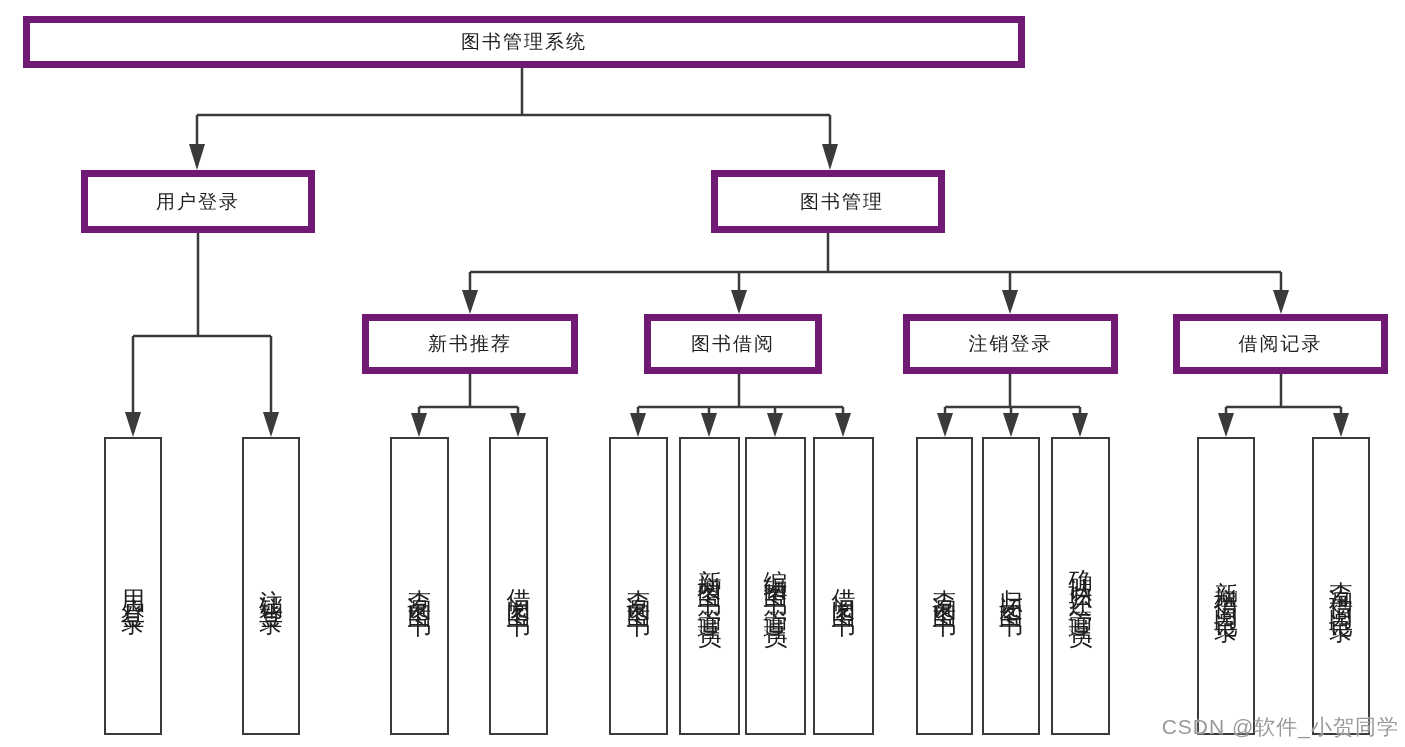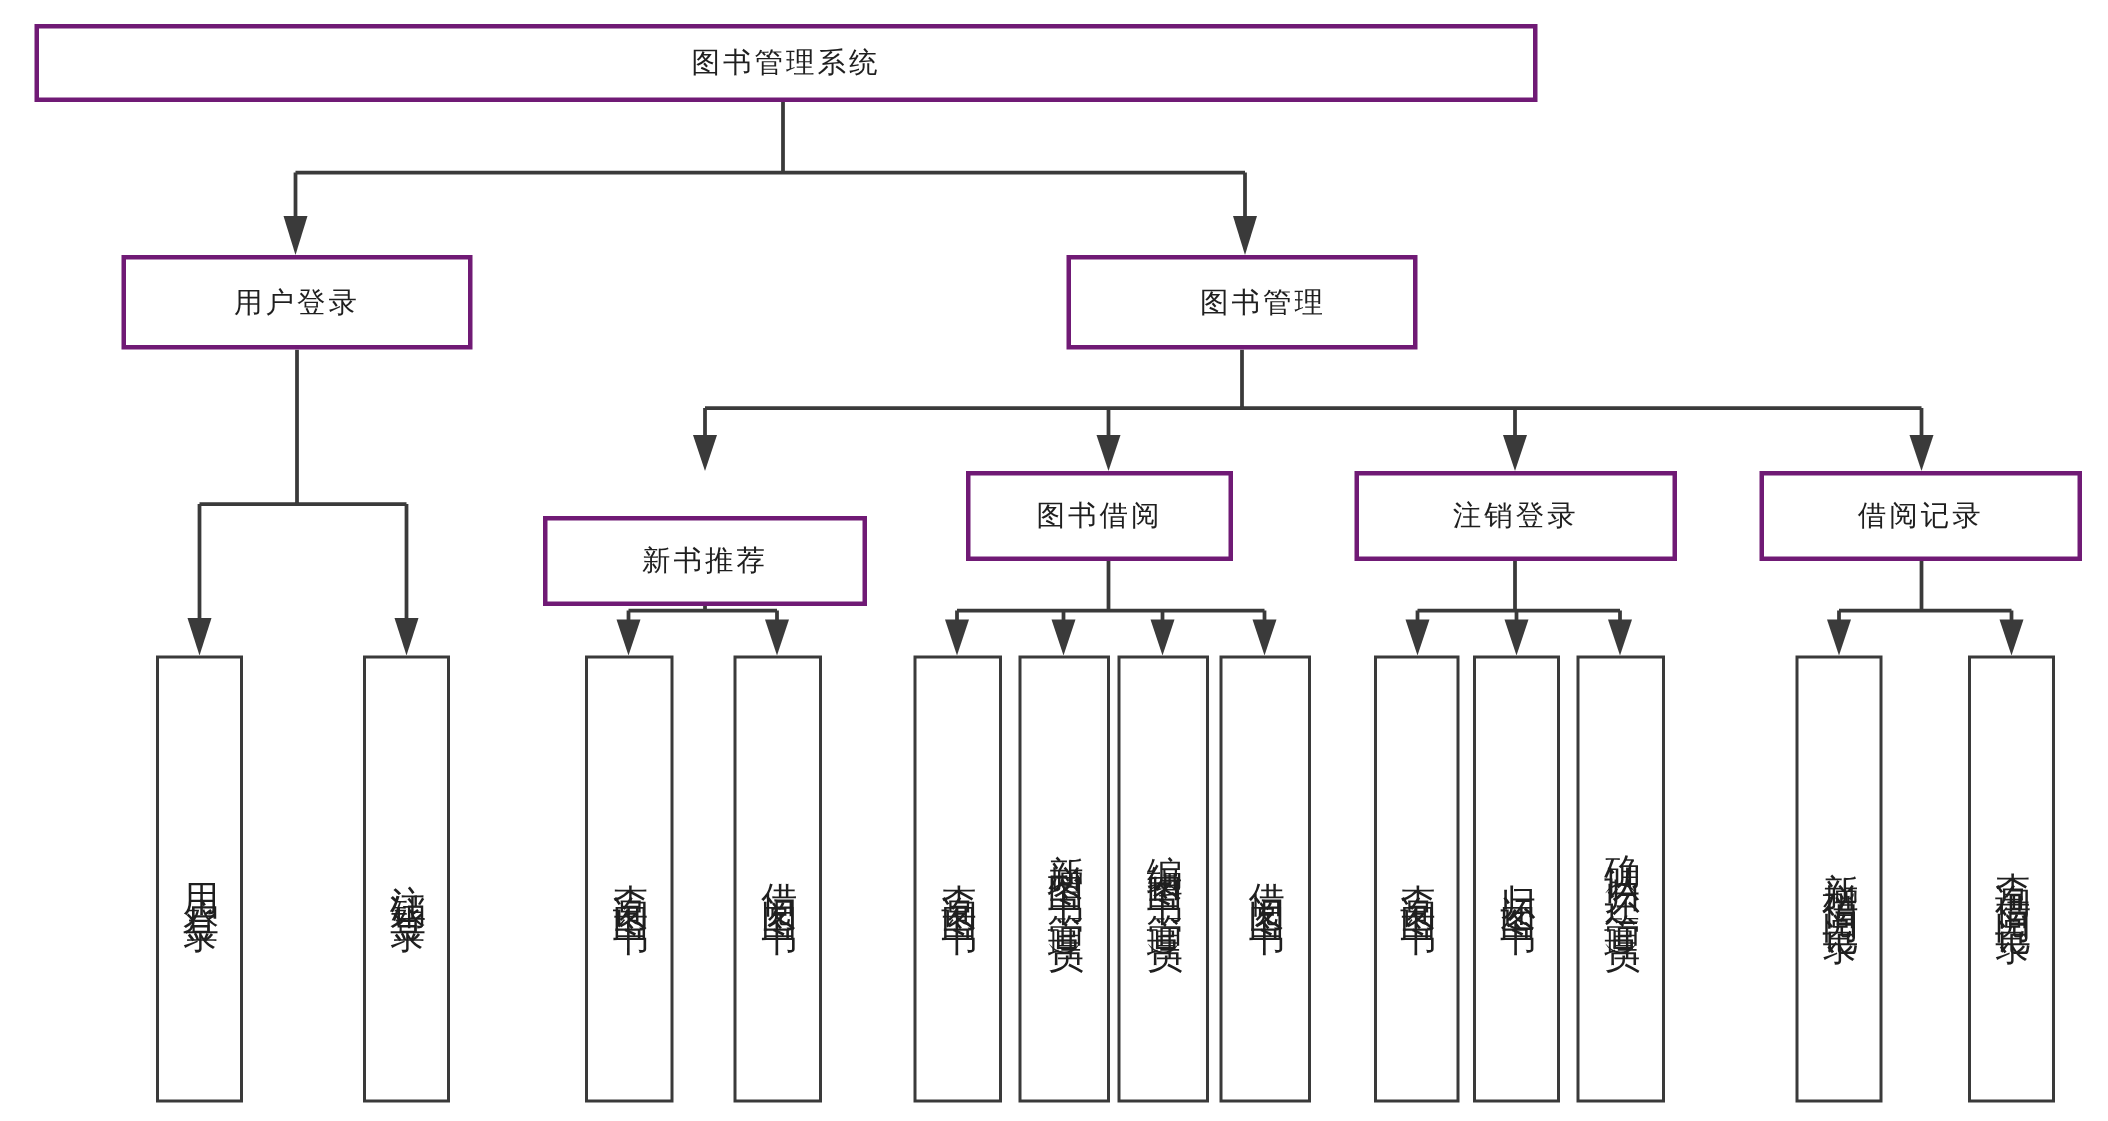--- a/index.html
+++ b/index.html
@@ -21,21 +21,21 @@
     left: 0;
     top: 0;
     width: 1405px;
     height: 747px;
     pointer-events: none;
   }
   .node {
     position: absolute;
     box-sizing: border-box;
     background: #ffffff;
-    border: 3px solid #701a75;
+    border: 7px solid #701a75;
     display: flex;
     align-items: center;
     justify-content: center;
     font-size: 19px;
     letter-spacing: 2px;
     white-space: nowrap;
   }
   .leaf {
     position: absolute;
     box-sizing: border-box;
@@ -54,21 +54,21 @@
     font-size: 24px;
     line-height: 1;
     letter-spacing: 8px;
     max-height: 288px;
     color: #1f1f1f;
   }
   
   .n-root  { left: 23px;   top: 16px;  width: 1002px; height: 52px; }
   .n-login { left: 81px;   top: 170px; width: 234px;  height: 63px; }
   .n-mgmt  { left: 711px;  top: 170px; width: 234px;  height: 63px; padding-left: 28px; }
-  .n-rec   { left: 362px;  top: 314px; width: 216px;  height: 60px; margin-top: 30px; }
+  .n-rec   { left: 362px;  top: 314px; width: 216px;  height: 60px; }
   .n-bor   { left: 644px;  top: 314px; width: 178px;  height: 60px; }
   .n-cur   { left: 903px;  top: 314px; width: 215px;  height: 60px; }
   .n-his   { left: 1173px; top: 314px; width: 215px;  height: 60px; }
   
   .lf-a1 { left: 104px; }
   .lf-a2 { left: 242px; }
   .lf-b1 { left: 390px; width: 59px; }
   .lf-b2 { left: 489px; width: 59px; }
   .lf-c1 { left: 609px; width: 59px; }
   .lf-c2 { left: 679px; width: 61px; }
@@ -197,14 +197,15 @@
     <span class="vtext">确认归还（管理员）</span>
   </div>
 
   <div class="leaf lf-e1">
     <span class="vtext">新增借阅记录</span>
   </div>
   <div class="leaf lf-e2">
     <span class="vtext">查询借阅记录</span>
   </div>
 
+  <div class="watermark">CSDN @软件_小贺同学</div>
 
 </div>
 
 </body></html>

